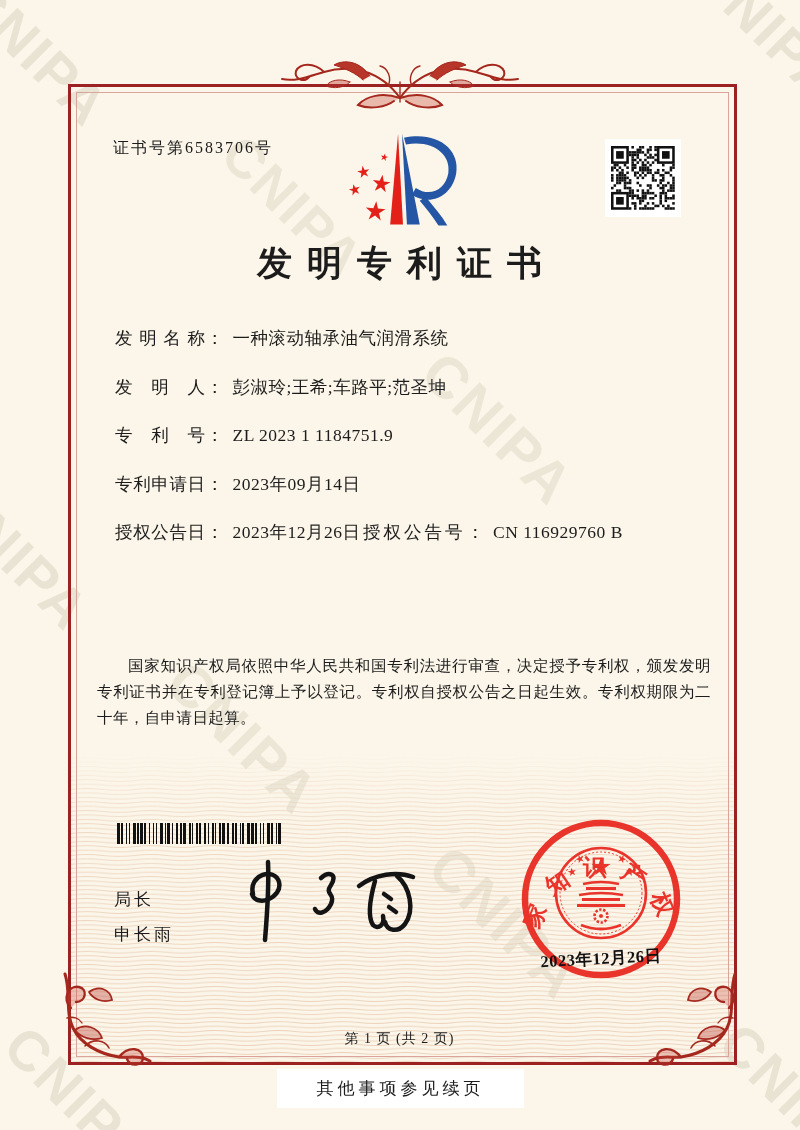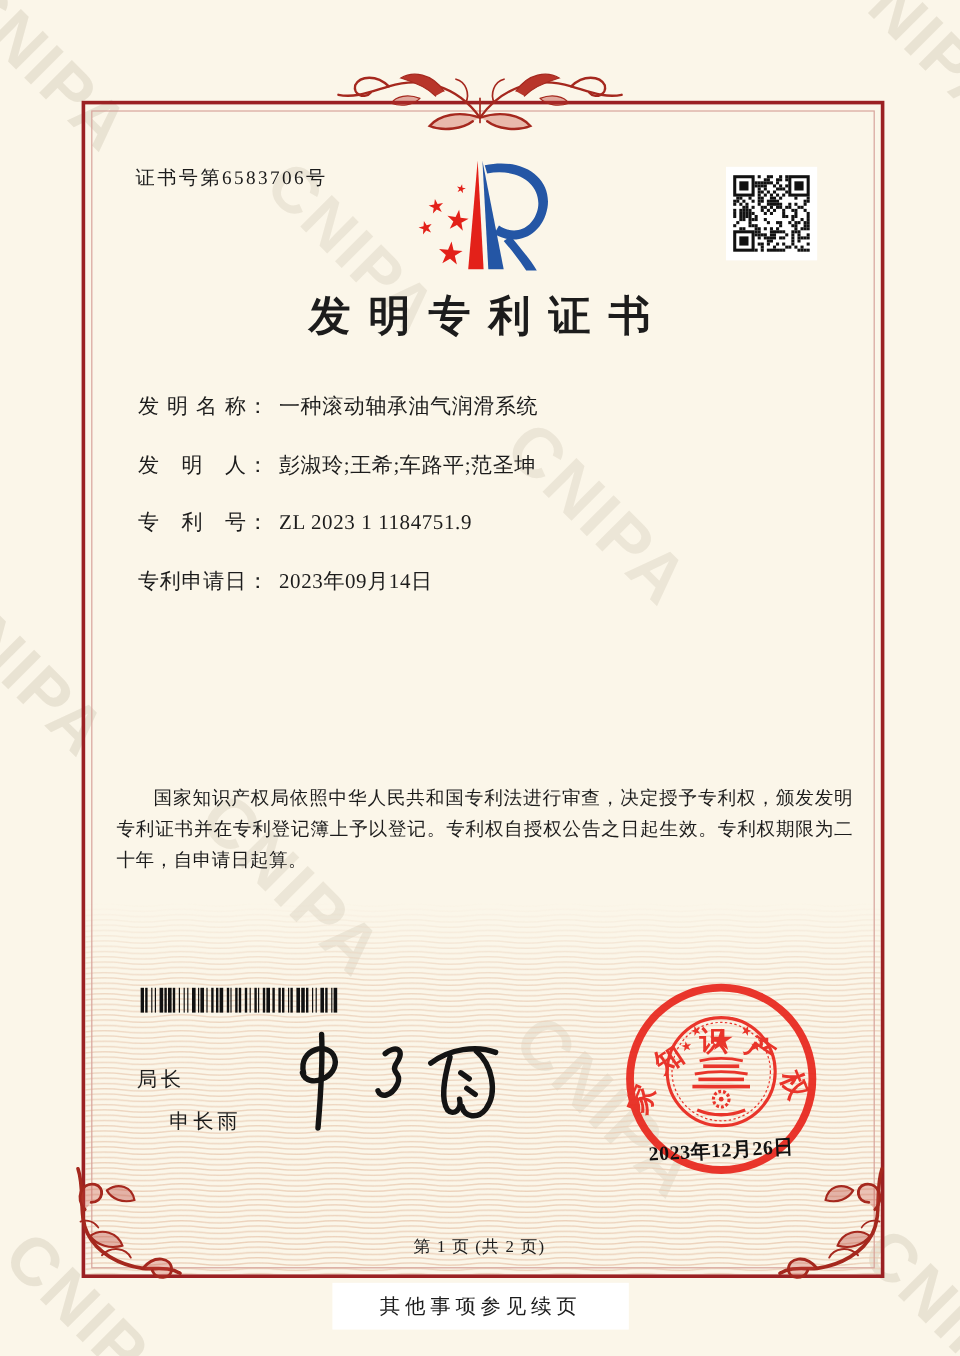--- a/index.html
+++ b/index.html
@@ -32,21 +32,21 @@
   .paras{position:absolute;left:97px;top:653px;width:614px;font-size:15.5px;line-height:26px;
          letter-spacing:.4px;z-index:5;text-align:justify;}
   .paras p{margin:0 0 3px 0;text-indent:2em;}
   .barcode{position:absolute;left:117px;top:823px;width:229px;height:21px;z-index:5;
            display:flex;align-items:stretch;overflow:hidden;}
   .barcode .b{background:#111;height:100%;}
   .barcode .s{height:100%;}
   .director-label{position:absolute;left:114px;top:888px;font-size:17px;z-index:5;
       font-family:"Liberation Sans","DejaVu Sans",sans-serif;letter-spacing:3px;}
   .director-name{position:absolute;left:114px;top:923px;font-size:17px;z-index:5;
-      font-family:"Liberation Sans","DejaVu Sans",sans-serif;letter-spacing:3px;margin-left:27px;}
+      font-family:"Liberation Sans","DejaVu Sans",sans-serif;letter-spacing:3px;}
   .sig{position:absolute;left:225px;top:854px;z-index:6;}
   .seal{position:absolute;left:513px;top:810px;z-index:6;}
   .seal-date{position:absolute;left:535px;top:948px;width:132px;text-align:center;font-size:16.5px;
       font-weight:bold;color:#111;z-index:7;transform:rotate(-3deg);letter-spacing:.5px;}
   .page-info{position:absolute;left:68px;top:1030px;width:663px;text-align:center;
       font-size:14px;letter-spacing:1px;z-index:5;}
   .footer-note{position:absolute;left:277px;top:1069px;width:247px;height:39px;background:#ffffff;
       z-index:5;text-align:center;line-height:39px;font-size:17px;letter-spacing:4px;}
 </style>
 </head>
@@ -382,20 +382,26 @@
   </div>
   <div class="frow">
     <span class="flabel">发明人</span><span class="fcolon">：</span><span class="fvalue">彭淑玲;王希;车路平;范圣坤</span>
   </div>
   <div class="frow">
     <span class="flabel">专利号</span><span class="fcolon">：</span><span class="fvalue">ZL 2023 1 1184751.9</span>
   </div>
   <div class="frow">
     <span class="flabel">专利申请日</span><span class="fcolon">：</span><span class="fvalue">2023年09月14日</span>
   </div>
+  <div class="frow">
+    <span class="flabel">授权公告日</span><span class="fcolon">：</span><span class="fvalue">2023年12月26日</span>
+    <span class="fcol2">
+      <span class="flabel2">授权公告号</span><span class="fcolon">：</span><span class="fvalue">CN 116929760 B</span>
+    </span>
+  </div>
 </div>
 
 <div class="paras">
   <p>国家知识产权局依照中华人民共和国专利法进行审查，决定授予专利权，颁发发明专利证书并在专利登记簿上予以登记。专利权自授权公告之日起生效。专利权期限为二十年，自申请日起算。</p>
 </div>
 
 <div class="barcode" id="barcode">
     <div class="b" style="flex: 0 0 2.9px;"></div>
     <div class="s" style="flex: 0 0 1.45px;"></div>
     <div class="b" style="flex: 0 0 1.45px;"></div>

